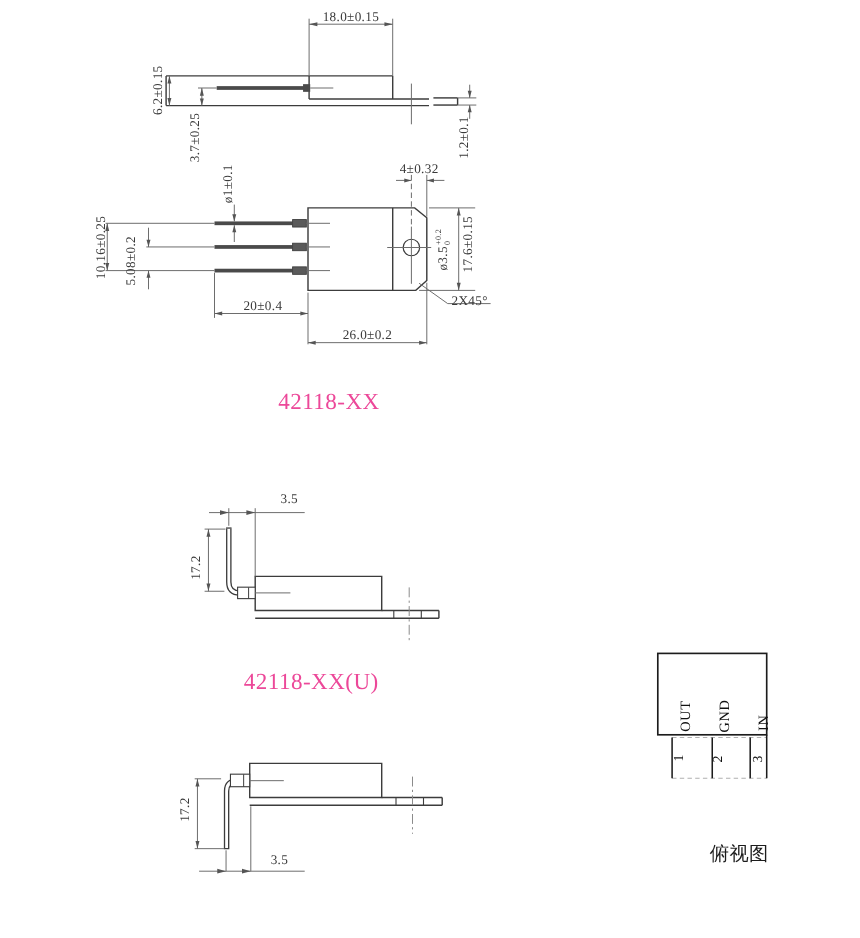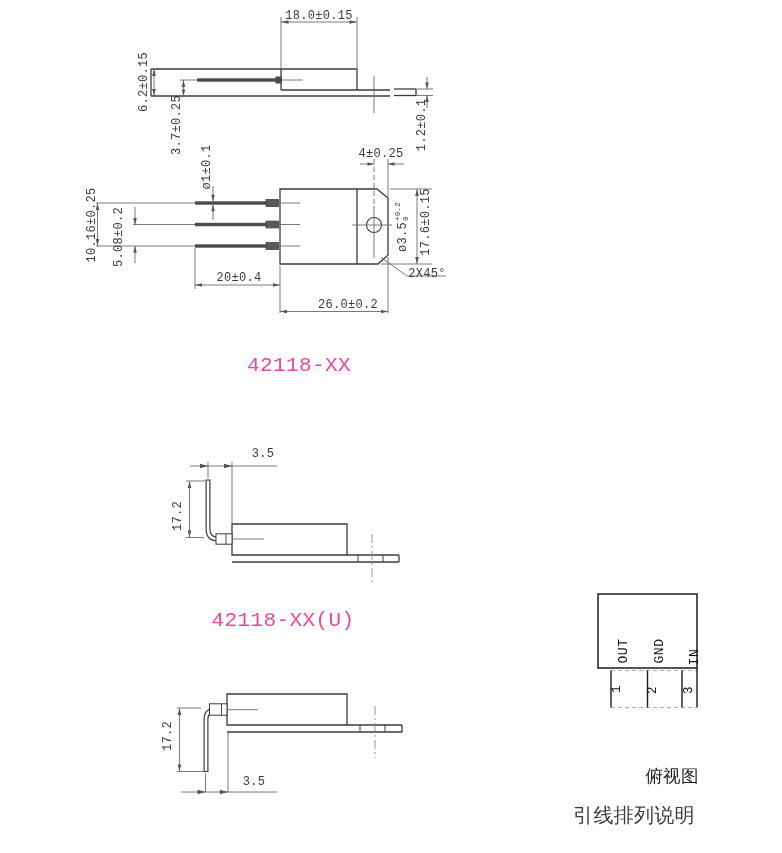--- a/index.html
+++ b/index.html
@@ -1,17 +1,17 @@
 <!DOCTYPE html>
 <html><head>
 <meta charset="utf-8">
 <style>
   html,body{margin:0;padding:0;background:#ffffff;}
   #canvas{position:relative;width:782px;height:853px;background:#ffffff;overflow:hidden;
-          font-family:Liberation Mono, monospace;}
+          font-family:Liberation Serif, serif;}
   svg{position:absolute;left:0;top:0;}
   .lbl{position:absolute;transform:translate(-50%,-50%);white-space:nowrap;
        font-size:12px;color:#3a3a3a;letter-spacing:.3px;}
   .v{transform:translate(-50%,-50%) rotate(-90deg);}
   .title{font-size:21px;color:#ec4899;letter-spacing:.4px;}
   .pin-name{font-size:13px;color:#121212;letter-spacing:.6px;}
   .pin-num{font-size:12.5px;color:#121212;}
   .cap1{font-size:17.5px;color:#1c1c1c;margin-left:40px;}
   .cap2{font-size:20px;color:#3c3c3c;}
   .tolwrap{display:inline-flex;align-items:center;}
@@ -192,50 +192,49 @@
     <path d="M682 670.5 V707.5" stroke="#1c1c1c" stroke-width="1.4"></path>
     <path d="M697 668 V707.5" stroke="#1c1c1c" stroke-width="1.4"></path>
   </g>
 </svg>
 
 <div class="lbl" style="left:319px;top:16px">18.0±0.15</div>
 <div class="lbl v" style="left:144px;top:82px">6.2±0.15</div>
 <div class="lbl v" style="left:177px;top:125px">3.7±0.25</div>
 <div class="lbl v" style="left:422px;top:125px">1.2±0.1</div>
 
-<div class="lbl" style="left:381px;top:154px">4±0.25</div>
+<div class="lbl" style="left:381px;top:154px">4±0.32</div>
 <div class="lbl v" style="left:207px;top:167px">ø1±0.1</div>
 <div class="lbl v" style="left:92px;top:225px">10.16±0.25</div>
 <div class="lbl v" style="left:119px;top:237px">5.08±0.2</div>
 <div class="lbl v" style="left:426px;top:222px">17.6±0.15</div>
 <div class="lbl v" style="left:403px;top:227px">
   <span class="tolwrap">
     <span>ø3.5</span>
     <span class="tolstack">
       <span>+0.2</span>
       <span>0</span>
     </span>
   </span>
 </div>
 <div class="lbl" style="left:239px;top:278px">20±0.4</div>
-<div class="lbl" style="left:348px;top:305px">26.0±0.2</div>
+<div class="lbl" style="left:334px;top:305px">26.0±0.2</div>
 <div class="lbl" style="left:427px;top:274px">2X45°</div>
 
 <div class="lbl title" style="left:299px;top:365px">42118-XX</div>
 <div class="lbl title" style="left:283px;top:620px">42118-XX(U)</div>
 
 <div class="lbl" style="left:263px;top:454px">3.5</div>
 <div class="lbl v" style="left:178px;top:516px">17.2</div>
 
 <div class="lbl v" style="left:168px;top:736px">17.2</div>
 <div class="lbl" style="left:254px;top:782px">3.5</div>
 
 <div class="lbl v pin-name" style="left:623px;top:651px">OUT</div>
 <div class="lbl v pin-name" style="left:659px;top:651px">GND</div>
 <div class="lbl v pin-name" style="left:694px;top:657px">IN</div>
 <div class="lbl v pin-num" style="left:617px;top:689px">1</div>
 <div class="lbl v pin-num" style="left:653px;top:690px">2</div>
 <div class="lbl v pin-num" style="left:689px;top:690px">3</div>
 
 <div class="lbl cap1" style="left:632px;top:776px">俯视图</div>
-<div class="lbl cap2" style="left:634px;top:815px">引线排列说明</div>
 
 </div>
 
 </body></html>

